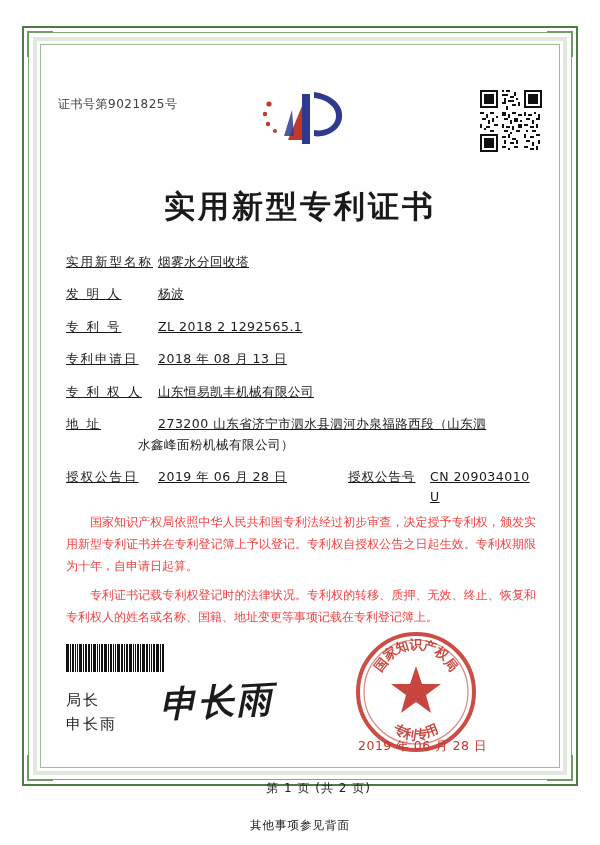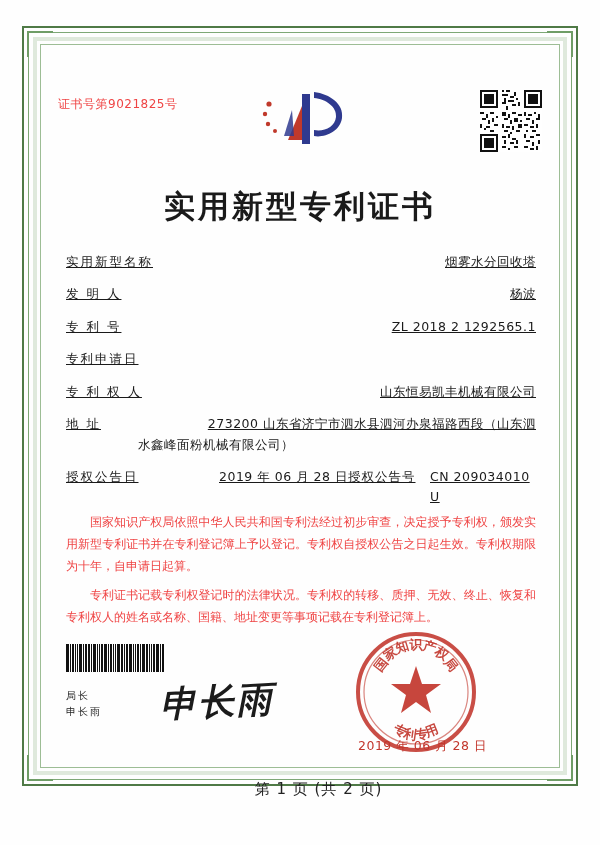--- a/index.html
+++ b/index.html
@@ -62,21 +62,21 @@
   .corner.tl { left: 27px; top: 31px; border-right: none; border-bottom: none; }
   .corner.tr { left: 547px; top: 31px; border-left: none; border-bottom: none; }
   .corner.bl { left: 27px; top: 755px; border-right: none; border-top: none; }
   .corner.br { left: 547px; top: 755px; border-left: none; border-top: none; }
 
   
   .cert-no {
     position: absolute;
     left: 58px; top: 96px;
     font-size: 12px;
-    color: #ef4444;
+    color: #404040;
     letter-spacing: 0.5px;
   }
 
   .logo {
     position: absolute;
     left: 258px; top: 88px;
     width: 92px; height: 62px;
   }
 
   .qr {
@@ -114,21 +114,20 @@
     text-decoration: underline;
   }
   .row .lbl {
     width: 92px;
     flex: 0 0 92px;
     letter-spacing: 2px;
   }
   .row .val {
     flex: 1 1 auto;
     letter-spacing: 0.5px;
-    text-align: right;
   }
   .row.two .val {
     flex: 0 0 190px;
   }
   .row.two .lbl2 {
     flex: 0 0 82px;
     letter-spacing: 1px;
   }
   .row.two .val2 {
     flex: 1 1 auto;
@@ -172,21 +171,21 @@
     display: block;
     background: #111;
     margin-right: 1px;
   }
 
   
   .sig-labels {
     position: absolute;
     left: 66px;
     top: 688px;
-    font-size: 10px;
+    font-size: 15px;
     line-height: 1.6;
     letter-spacing: 2px;
   }
   .signature {
     position: absolute;
     left: 160px;
     top: 678px;
     font-family: "DejaVu Serif", "Liberation Serif", serif;
     font-size: 36px;
     font-style: italic;
@@ -212,21 +211,21 @@
     color: #c2362c;
     letter-spacing: 0.5px;
   }
 
   
   .page-num {
     position: absolute;
     left: 0; right: 0;
     top: 780px;
     text-align: center;
-    font-size: 15px;
+    font-size: 12px;
     color: #222;
     letter-spacing: 1px;
     padding-left: 37px;
   }
   .footer-note {
     position: absolute;
     left: 0; right: 0;
     top: 818px;
     text-align: center;
     font-size: 11.5px;
@@ -365,20 +364,21 @@
       <div class="val">杨波</div>
     </div>
 
     <div class="row">
       <div class="lbl">专 利 号</div>
       <div class="val">ZL 2018 2 1292565.1</div>
     </div>
 
     <div class="row">
       <div class="lbl">专利申请日</div>
+      <div class="val">2018 年 08 月 13 日</div>
     </div>
 
     <div class="row">
       <div class="lbl">专 利 权 人</div>
       <div class="val">山东恒易凯丰机械有限公司</div>
     </div>
 
     <div class="row">
       <div class="lbl">地        址</div>
       <div class="val">273200  山东省济宁市泗水县泗河办泉福路西段（山东泗</div>
@@ -462,14 +462,15 @@
         <text x="64" y="110" text-anchor="middle" transform="rotate(22 64 64)">专</text>
         <text x="64" y="111" text-anchor="middle" transform="rotate(8 64 64)">利</text>
         <text x="64" y="111" text-anchor="middle" transform="rotate(-8 64 64)">专</text>
         <text x="64" y="110" text-anchor="middle" transform="rotate(-22 64 64)">用</text>
       </g>
     </svg>
   </div>
   <div class="seal-date">2019 年 06 月 28 日</div>
 
   <div class="page-num">第 1 页 (共 2 页)</div>
+  <div class="footer-note">其他事项参见背面</div>
 
 </div>
 
 </body></html>

